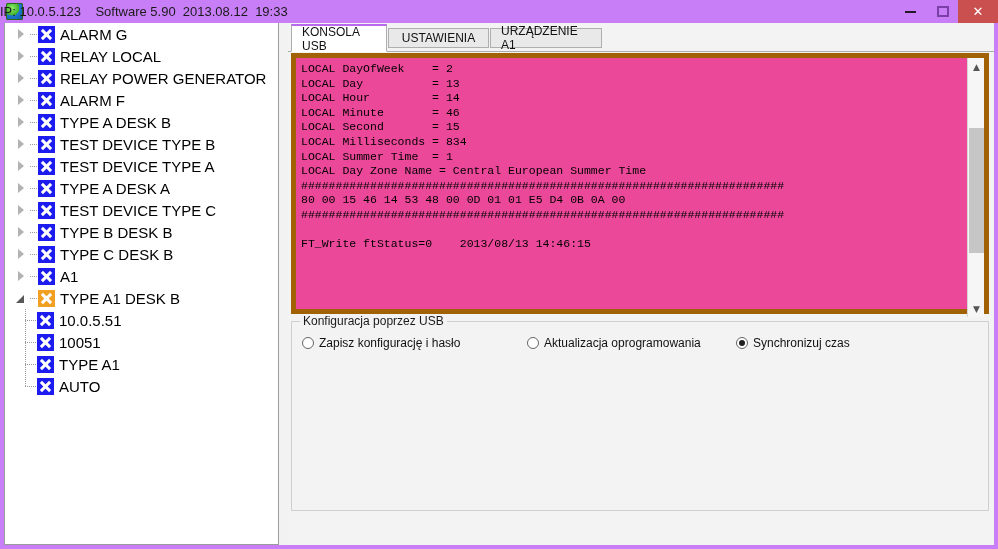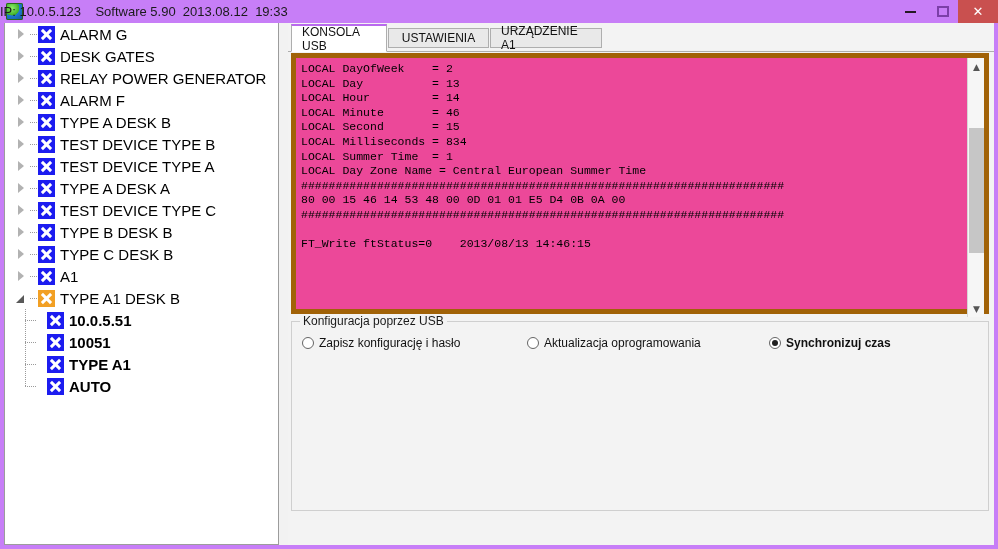--- a/index.html
+++ b/index.html
@@ -69,21 +69,21 @@
   }
 
   
   .tree-row {
     position: relative;
     height: 22px;
     display: flex; align-items: center;
     padding-left: 10px;
     white-space: nowrap;
   }
-  .tree-row.child { padding-left: 42px; font-weight: bold; }
+  .tree-row.child { padding-left: 32px; }
   .twisty {
     width: 14px; height: 14px;
     position: relative; flex: 0 0 auto;
     margin-right: 1px;
   }
   .twisty.collapsed::before {
     content: ""; position: absolute; left: 3px; top: 3px;
     border-left: 6px solid transparent;
     border-top: 4px solid transparent;
     border-bottom: 4px solid transparent;
@@ -224,21 +224,21 @@
     width: 12px; height: 12px; border-radius: 50%;
     border: 1px solid #656565; background: #fff;
     margin-right: 5px; flex: 0 0 auto; position: relative;
   }
   .radio.checked::after {
     content: ""; position: absolute; left: 2px; top: 2px;
     width: 6px; height: 6px; border-radius: 50%; background: #202020;
   }
   #radio-save { left: 10px; }
   #radio-fw   { left: 235px; }
-  #radio-sync { left: 477px; font-weight: bold; }
+  #radio-sync { left: 444px; }
 </style>
 </head>
 <body>
 
 <div id="app">
 
   <div id="titlebar">
     <div id="app-icon"></div>
     <div id="title-text">IP: 10.0.5.123    Software 5.90  2013.08.12  19:33</div>
     <div class="win-btn" id="btn-min">
@@ -257,21 +257,21 @@
         <div class="tree-row">
           <span class="twisty collapsed"></span>
           <span class="dots"></span>
           <span class="x-icon"></span>
           <span class="tree-label">ALARM G</span>
         </div>
         <div class="tree-row">
           <span class="twisty collapsed"></span>
           <span class="dots"></span>
           <span class="x-icon"></span>
-          <span class="tree-label">DESK GATES</span>
+          <span class="tree-label">RELAY LOCAL</span>
         </div>
         <div class="tree-row">
           <span class="twisty collapsed"></span>
           <span class="dots"></span>
           <span class="x-icon"></span>
           <span class="tree-label">RELAY POWER GENERATOR</span>
         </div>
         <div class="tree-row">
           <span class="twisty collapsed"></span>
           <span class="dots"></span>

